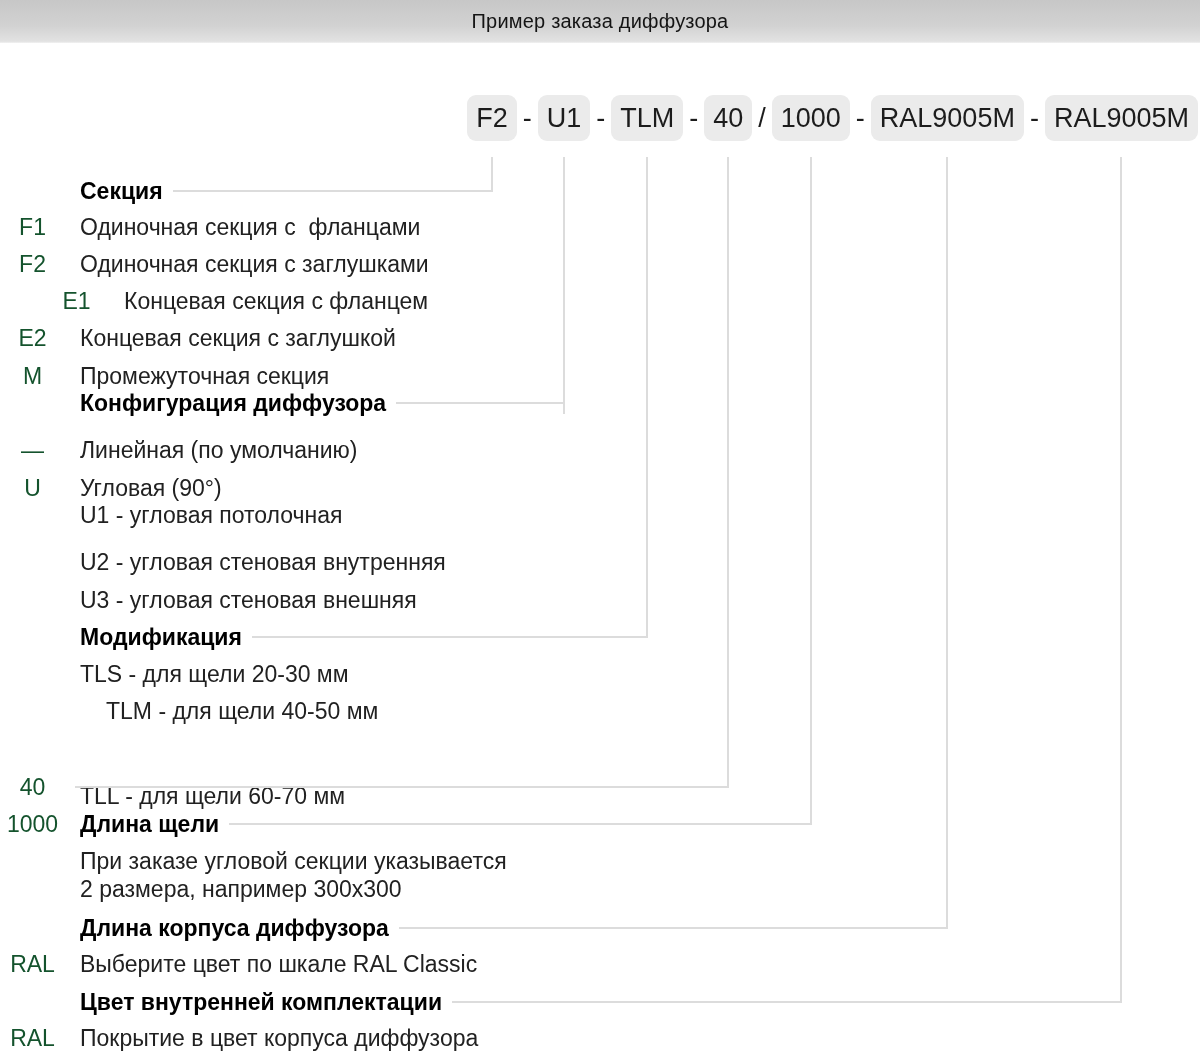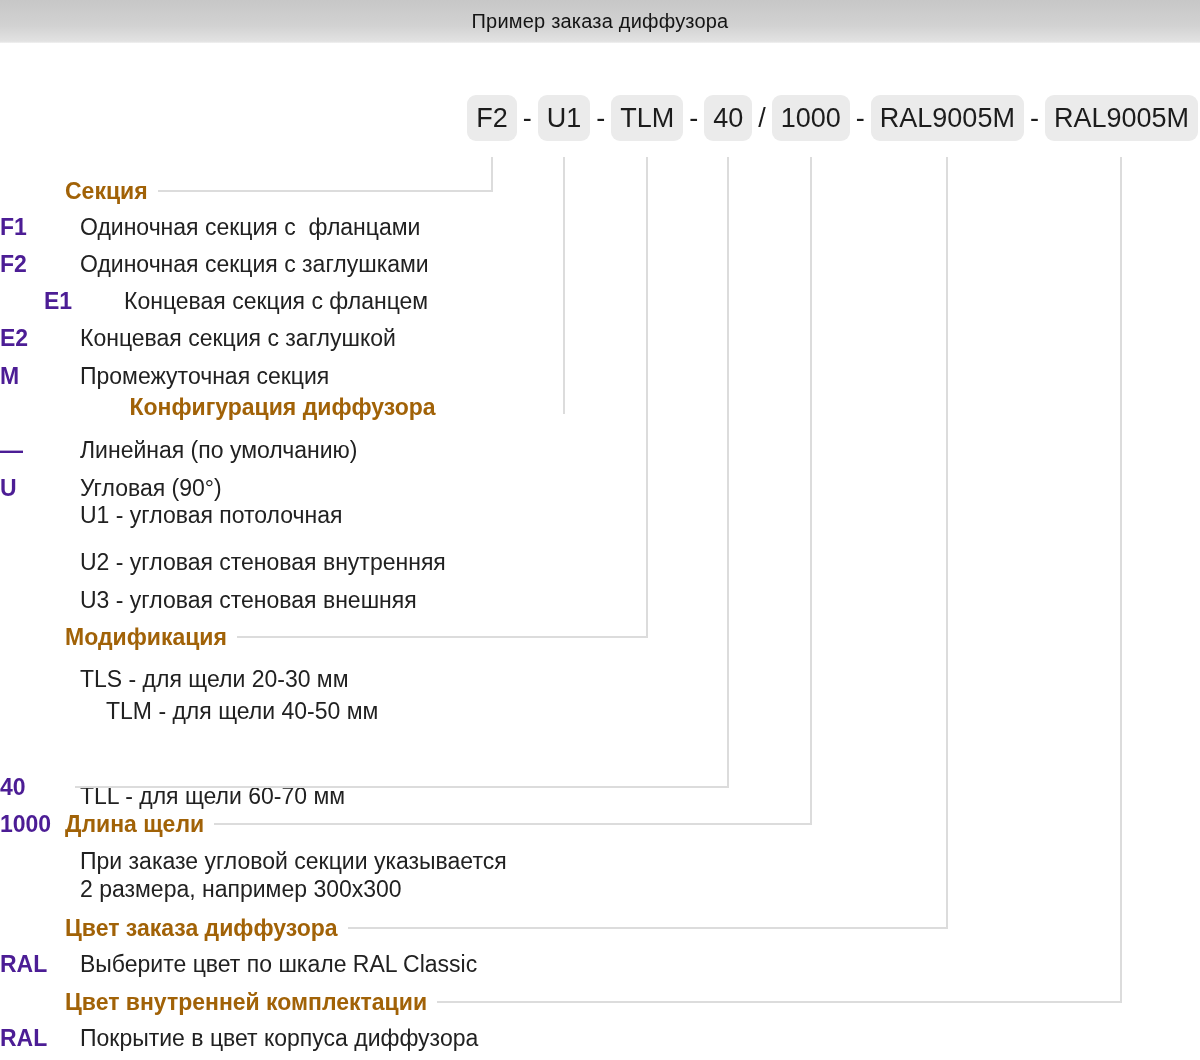--- a/index.html
+++ b/index.html
@@ -27,25 +27,25 @@
   }
   .code-sep {
     font-size:27px; color:#1c1c1c; margin:0 6px; line-height:32px;
   }
   
   .row {
     position:absolute; left:0; height:38px;
     display:flex; align-items:center; font-size:23px; white-space:pre;
   }
   .row .code {
-    flex:none; width:65px; text-align:left; font-weight:700; color:#4c1d95;
+    flex:none; width:65px; text-align:center; font-weight:400; color:#14532d;
     white-space:pre;
   }
   .row .text  { margin-left:15px; color:#212121; white-space:pre; }
-  .row .label { font-weight:700; color:#a16207; white-space:pre; }
+  .row .label { margin-left:15px; font-weight:700; color:#000000; white-space:pre; }
   .hline {
     flex:1 1 auto; height:2px; background:#dcdcdc;
     margin-left:10px; align-self:center; min-width:0;
   }
   .vline { position:absolute; width:2px; background:#dcdcdc; }
 </style>
 </head>
 <body>
 
 <div id="page">
@@ -67,35 +67,35 @@
       <span class="code-sep">-</span>
       <div class="code-box">RAL9005M</div>
     </div>
   <div id="rowsLayer">
       <div class="row" style="top: 172px; width: 493px;"><span class="code"></span><span class="label">Секция</span><span class="hline"></span></div>
       <div class="row" style="top: 208px;"><span class="code">F1</span><span class="text">Одиночная секция с  фланцами</span></div>
       <div class="row" style="top: 245px;"><span class="code">F2</span><span class="text">Одиночная секция с заглушками</span></div>
       <div class="row" style="top: 282px; margin-left: 44px;"><span class="code">E1</span><span class="text">Концевая секция с фланцем</span></div>
       <div class="row" style="top: 319px;"><span class="code">E2</span><span class="text">Концевая секция с заглушкой</span></div>
       <div class="row" style="top: 357px;"><span class="code">M</span><span class="text">Промежуточная секция</span></div>
-      <div class="row" style="top: 394px; width: 565px; flex-direction: column;"><span class="code"></span><span class="label">Конфигурация диффузора</span><span class="hline"></span></div>
+      <div class="row" style="top: 384px; width: 565px;"><span class="code"></span><span class="label">Конфигурация диффузора</span><span class="hline"></span></div>
       <div class="row" style="top: 431px;"><span class="code">—</span><span class="text">Линейная (по умолчанию)</span></div>
       <div class="row" style="top: 469px;"><span class="code">U</span><span class="text">Угловая (90°)</span></div>
       <div class="row" style="top: 496px;"><span class="code"></span><span class="text">U1 - угловая потолочная</span></div>
       <div class="row" style="top: 543px; justify-content: center;"><span class="code"></span><span class="text">U2 - угловая стеновая внутренняя</span></div>
       <div class="row" style="top: 581px;"><span class="code"></span><span class="text">U3 - угловая стеновая внешняя</span></div>
       <div class="row" style="top: 618px; width: 648px;"><span class="code"></span><span class="label">Модификация</span><span class="hline"></span></div>
-      <div class="row" style="top: 655px; align-items: flex-end;"><span class="code"></span><span class="text">TLS - для щели 20-30 мм</span></div>
+      <div class="row" style="top: 655px;"><span class="code"></span><span class="text">TLS - для щели 20-30 мм</span></div>
       <div class="row" style="top: 692px; padding-left: 26px;"><span class="code"></span><span class="text">TLM - для щели 40-50 мм</span></div>
       <div class="row" style="top: 730px; margin-top: 47px;"><span class="code"></span><span class="text">TLL - для щели 60-70 мм</span></div>
       <div class="row" style="top: 768px; width: 729px;"><span class="code">40</span><span class="hline"></span></div>
       <div class="row" style="top: 805px; width: 812px;"><span class="code">1000</span><span class="label">Длина щели</span><span class="hline"></span></div>
       <div class="row" style="top: 842px;"><span class="code"></span><span class="text">При заказе угловой секции указывается</span></div>
       <div class="row" style="top: 870px;"><span class="code"></span><span class="text">2 размера, например 300x300</span></div>
-      <div class="row" style="top: 909px; width: 948px;"><span class="code"></span><span class="label">Цвет заказа диффузора</span><span class="hline"></span></div>
+      <div class="row" style="top: 909px; width: 948px;"><span class="code"></span><span class="label">Длина корпуса диффузора</span><span class="hline"></span></div>
       <div class="row" style="top: 945px;"><span class="code">RAL</span><span class="text">Выберите цвет по шкале RAL Classic</span></div>
       <div class="row" style="top: 983px; width: 1122px;"><span class="code"></span><span class="label">Цвет внутренней комплектации</span><span class="hline"></span></div>
       <div class="row" style="top: 1019px;"><span class="code">RAL</span><span class="text">Покрытие в цвет корпуса диффузора</span></div>
     </div>
   <div id="connLayer">
       <div class="vline" style="left: 491px; top: 157px; height: 35px;"></div>
       <div class="vline" style="left: 563px; top: 157px; height: 257px;"></div>
       <div class="vline" style="left: 646px; top: 157px; height: 481px;"></div>
       <div class="vline" style="left: 727px; top: 157px; height: 631px;"></div>
       <div class="vline" style="left: 810px; top: 157px; height: 668px;"></div>

